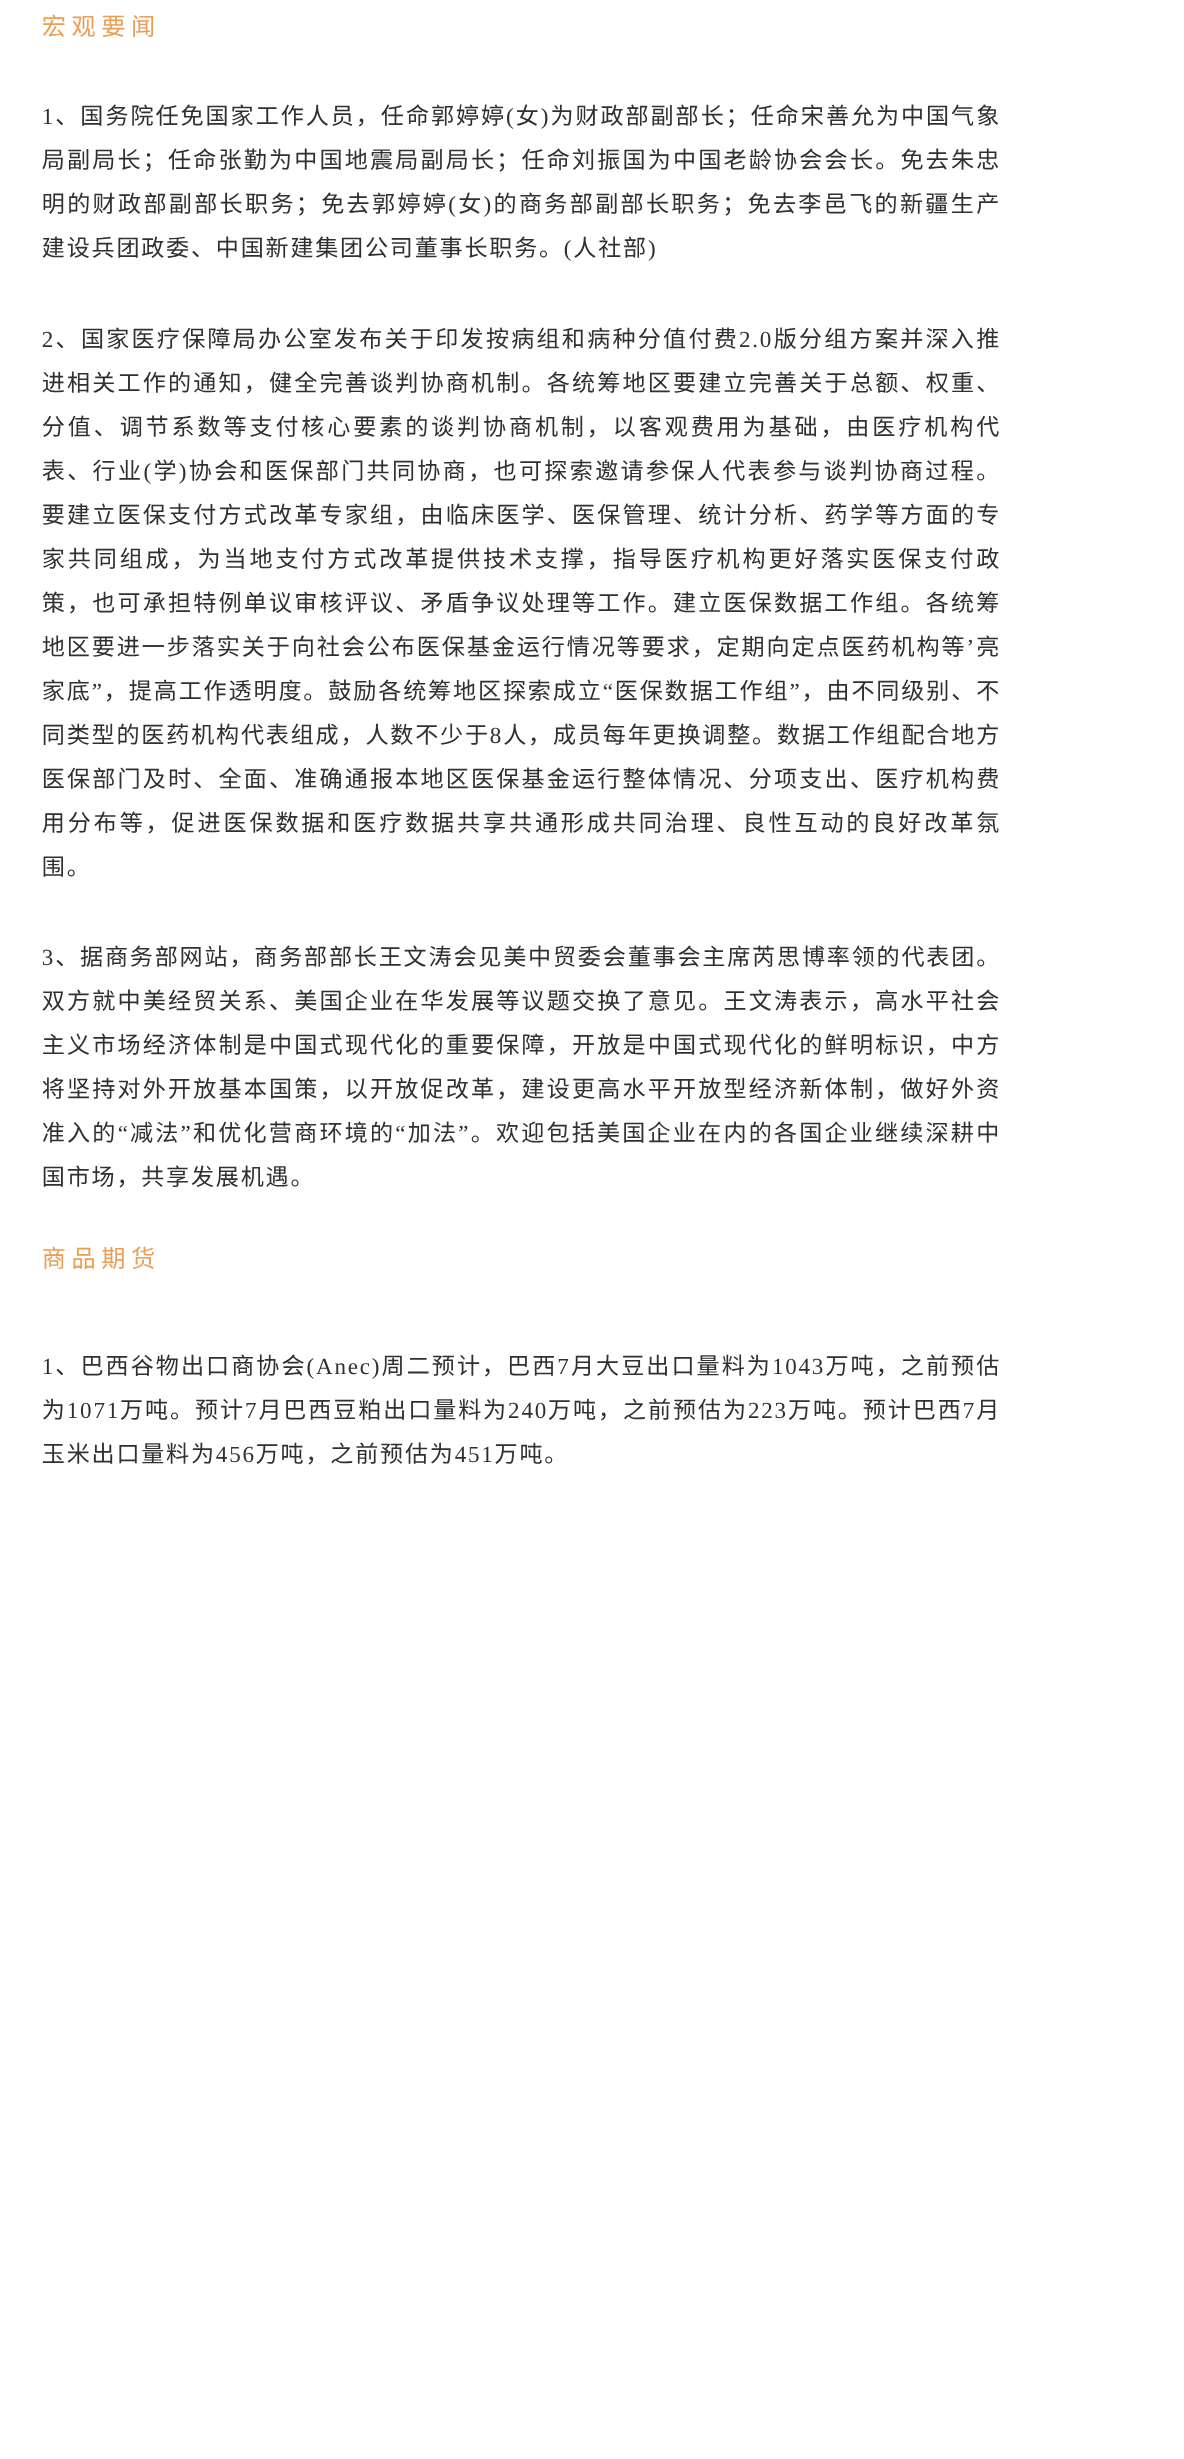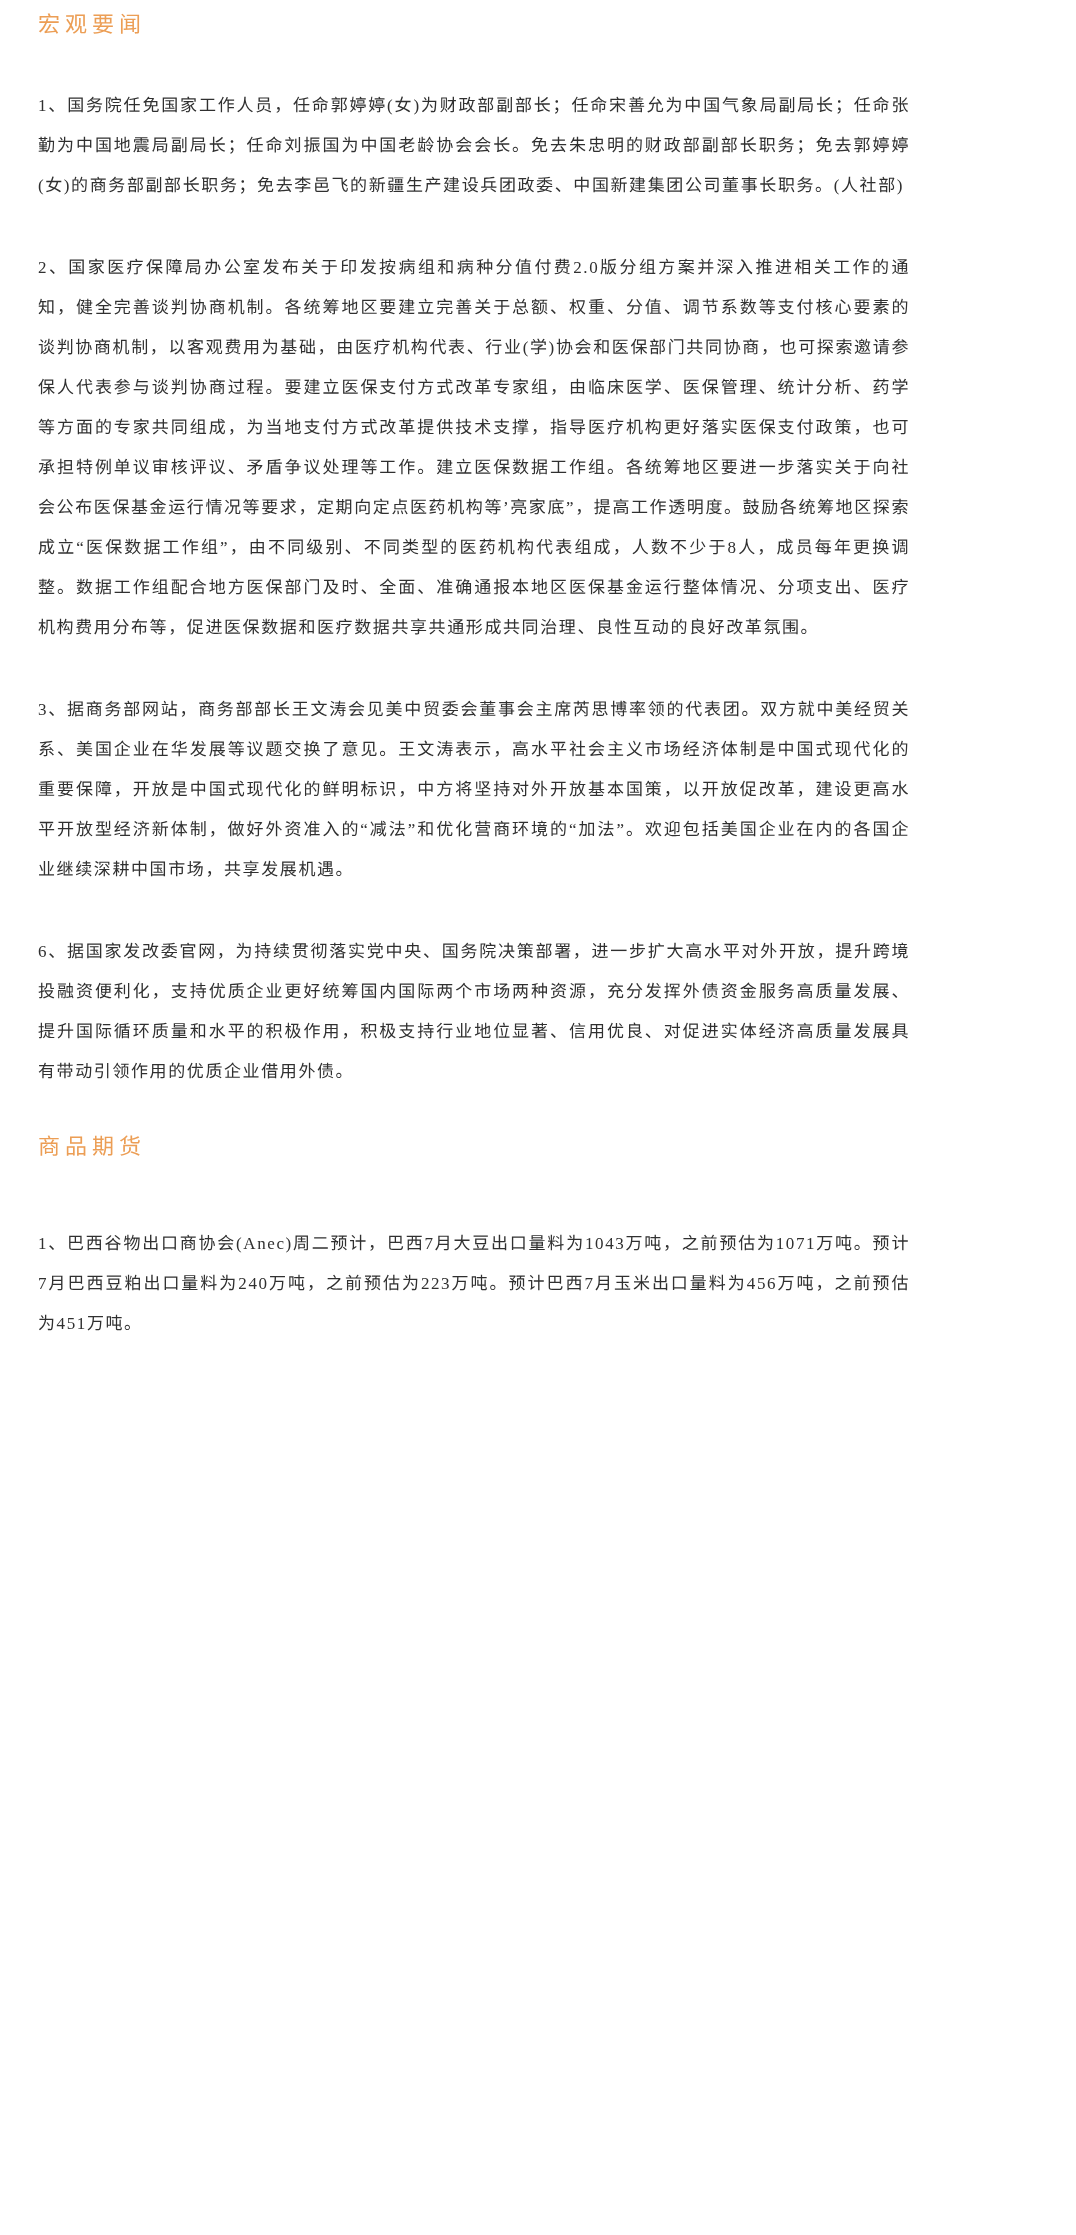--- a/index.html
+++ b/index.html
@@ -25,21 +25,21 @@
     font-weight: 400;
     letter-spacing: 5px;
     color: var(--accent, #ec9e55);
     margin: 0 0 48px 0;
   }
   .section + .section .section-title {
     margin-top: 17px;
     margin-bottom: 64px;
   }
   .body-para {
-    font-size: 17px;
+    font-size: 21px;
     line-height: 40px;
     letter-spacing: 1.6px;
     color: var(--text, #303030);
     text-align: justify;
     margin: 0 0 42px 0;
   }
   .section .body-para:last-child {
     margin-bottom: 42px;
   }
   .section:last-child .body-para:last-child {
@@ -49,21 +49,20 @@
 </head>
 <body>
 
 <div class="page">
 
   <section class="section">
     <h2 class="section-title">宏观要闻</h2>
     <p class="body-para">1、国务院任免国家工作人员，任命郭婷婷(女)为财政部副部长；任命宋善允为中国气象局副局长；任命张勤为中国地震局副局长；任命刘振国为中国老龄协会会长。免去朱忠明的财政部副部长职务；免去郭婷婷(女)的商务部副部长职务；免去李邑飞的新疆生产建设兵团政委、中国新建集团公司董事长职务。(人社部)</p>
     <p class="body-para">2、国家医疗保障局办公室发布关于印发按病组和病种分值付费2.0版分组方案并深入推进相关工作的通知，健全完善谈判协商机制。各统筹地区要建立完善关于总额、权重、分值、调节系数等支付核心要素的谈判协商机制，以客观费用为基础，由医疗机构代表、行业(学)协会和医保部门共同协商，也可探索邀请参保人代表参与谈判协商过程。要建立医保支付方式改革专家组，由临床医学、医保管理、统计分析、药学等方面的专家共同组成，为当地支付方式改革提供技术支撑，指导医疗机构更好落实医保支付政策，也可承担特例单议审核评议、矛盾争议处理等工作。建立医保数据工作组。各统筹地区要进一步落实关于向社会公布医保基金运行情况等要求，定期向定点医药机构等’亮家底”，提高工作透明度。鼓励各统筹地区探索成立“医保数据工作组”，由不同级别、不同类型的医药机构代表组成，人数不少于8人，成员每年更换调整。数据工作组配合地方医保部门及时、全面、准确通报本地区医保基金运行整体情况、分项支出、医疗机构费用分布等，促进医保数据和医疗数据共享共通形成共同治理、良性互动的良好改革氛围。</p>
     <p class="body-para">3、据商务部网站，商务部部长王文涛会见美中贸委会董事会主席芮思博率领的代表团。双方就中美经贸关系、美国企业在华发展等议题交换了意见。王文涛表示，高水平社会主义市场经济体制是中国式现代化的重要保障，开放是中国式现代化的鲜明标识，中方将坚持对外开放基本国策，以开放促改革，建设更高水平开放型经济新体制，做好外资准入的“减法”和优化营商环境的“加法”。欢迎包括美国企业在内的各国企业继续深耕中国市场，共享发展机遇。</p>
-    <p class="body-para">6、据国家发改委官网，为持续贯彻落实党中央、国务院决策部署，进一步扩大高水平对外开放，提升跨境投融资便利化，支持优质企业更好统筹国内国际两个市场两种资源，充分发挥外债资金服务高质量发展、提升国际循环质量和水平的积极作用，积极支持行业地位显著、信用优良、对促进实体经济高质量发展具有带动引领作用的优质企业借用外债。</p>
   </section>
 
   <section class="section">
     <h2 class="section-title">商品期货</h2>
     <p class="body-para">1、巴西谷物出口商协会(Anec)周二预计，巴西7月大豆出口量料为1043万吨，之前预估为1071万吨。预计7月巴西豆粕出口量料为240万吨，之前预估为223万吨。预计巴西7月玉米出口量料为456万吨，之前预估为451万吨。</p>
   </section>
 
 </div>
 
 </body></html>

